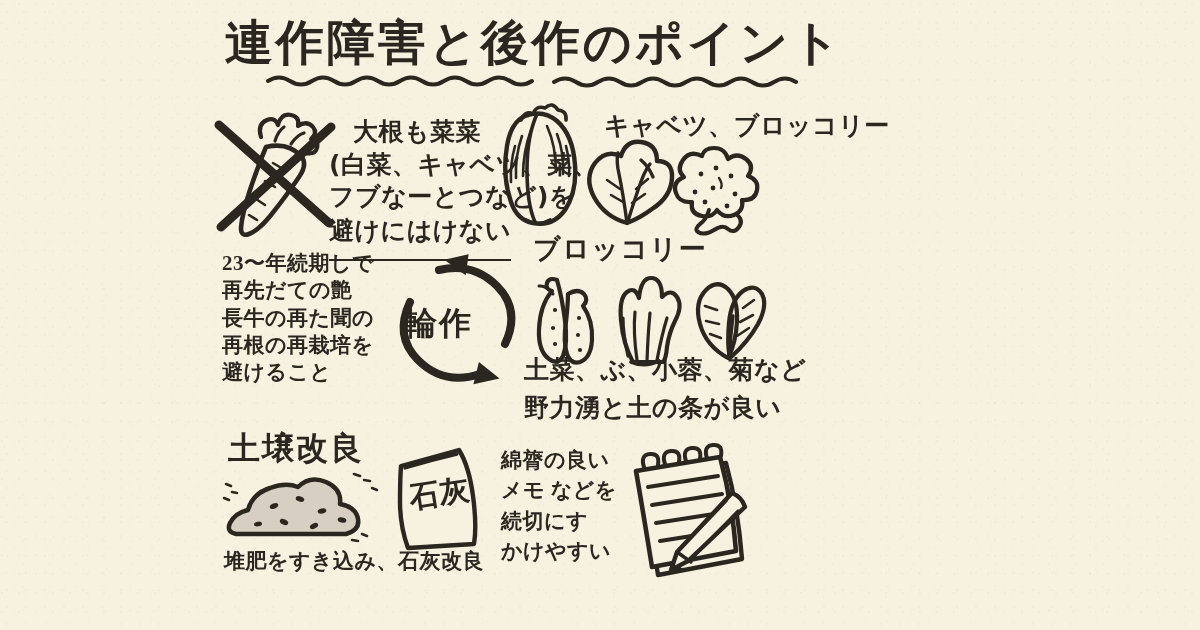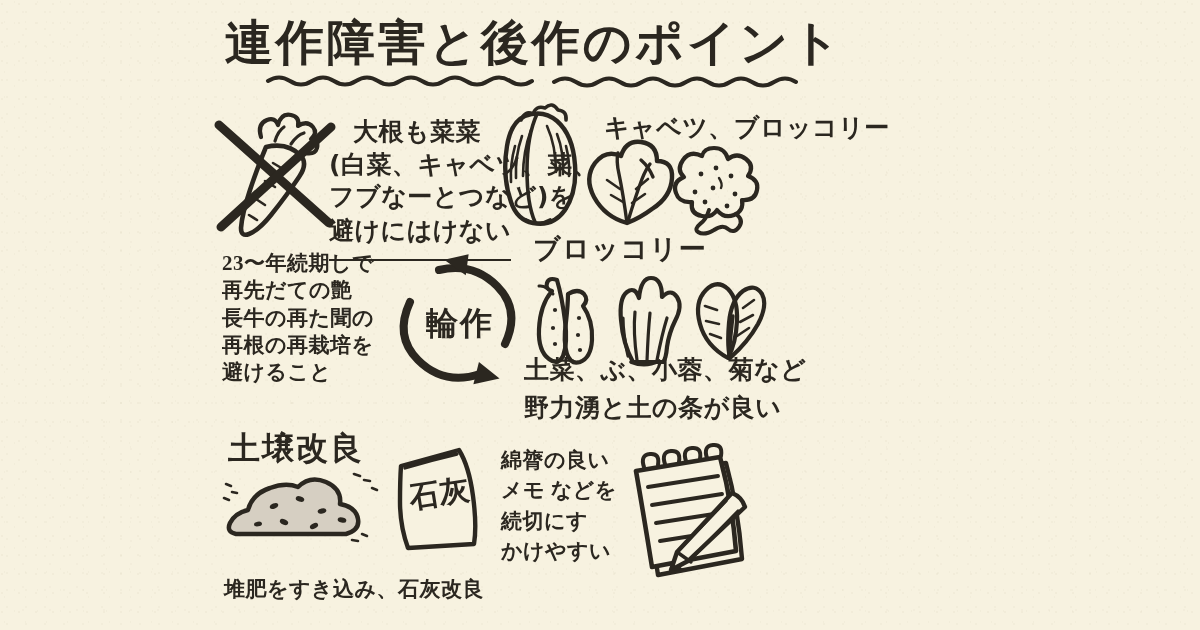--- a/index.html
+++ b/index.html
@@ -104,21 +104,21 @@
 
   <div class="abs lines hand sm" style="left:329px; top:116px; text-align:center; width:176px;">
     <div>大根も菜菜</div>
     <div>(白菜、キャベツ、菜、</div>
     <div>フブなーとつなど)を</div>
     <div style="margin-top:1px;">
       <span class="ul-solid">避けにはけない</span>
     </div>
   </div>
 
-  <div class="abs hand sm" style="left:604px; top:112px;">キャベツ、ブロッコリー</div>
+  <div class="abs hand sm" style="left:604px; top:112px;font-family:Liberation Mono, monospace;">キャベツ、ブロッコリー</div>
 
   <div class="abs" style="left:495px; top:104px;">
     <svg width="84" height="125" viewBox="0 0 84 125">
       <path class="ink" stroke-width="4.4" d="M30 12 q-14 6 -18 30 q-5 30 4 56 q6 18 22 21 q20 4 32 -13 q12 -18 10 -45 q-2 -30 -18 -44 q-14 -12 -32 -5z"></path>
       <path class="ink" stroke-width="3.6" d="M42 10 q-10 22 -10 56 q0 34 8 52"></path>
       <path class="ink" stroke-width="2.6" d="M36 26 q-8 22 -8 46"></path>
       <path class="ink" stroke-width="2.6" d="M27 32 q-7 20 -6 42"></path>
       <path class="ink" stroke-width="2.6" d="M20 42 q-5 18 -4 36"></path>
       <path class="ink" stroke-width="2.6" d="M52 22 q9 20 9 46"></path>
       <path class="ink" stroke-width="2.6" d="M62 30 q7 18 6 40"></path>
@@ -171,21 +171,21 @@
   <div class="abs" style="left:388px; top:248px;">
     <svg width="140" height="152" viewBox="0 0 140 152">
 
       <path class="ink" stroke-width="8" d="M117 96 q16 -34 -8 -58 q-24 -24 -58 -16"></path>
       <path class="ink-f" d="M53 22 L28 13 L50 1 Z" transform="translate(28,2) rotate(16 40 12)"></path>
 
       <path class="ink" stroke-width="8" d="M22 54 q-16 34 8 58 q26 26 62 14"></path>
       <path class="ink-f" d="M88 116 L112 127 L88 139 Z" transform="rotate(14 98 127)"></path>
     </svg>
   </div>
-  <div class="abs hand xl" style="left:426px; top:303px;">輪作</div>
+  <div class="abs hand xl" style="left:405px; top:303px;">輪作</div>
 
   <div class="abs hand lg" style="left:533px; top:231px;">ブロッコリー</div>
 
   <div class="abs" style="left:531px; top:272px;">
     <svg width="74" height="96" viewBox="0 0 74 96">
       <path class="ink" stroke-width="4.2" d="M26 8 q-8 -3 -10 3 q-2 6 5 8 q-12 14 -13 38 q-1 22 10 30 q9 7 14 -3 q5 -13 2 -35 q-3 -24 -8 -41z"></path>
       <path class="ink" stroke-width="4.2" d="M37 22 q10 -6 16 0 q5 6 -1 12 q10 14 9 34 q-1 18 -12 22 q-9 3 -13 -8 q-4 -13 -1 -32 q2 -18 2 -28z"></path>
       <path class="ink" stroke-width="3" d="M22 22 q-7 -9 -14 -8"></path>
       <circle class="ink-f" cx="24" cy="38" r="2.1"></circle>
       <circle class="ink-f" cx="22" cy="56" r="2.1"></circle>
@@ -253,21 +253,21 @@
   </div>
 
   <div class="abs" style="left:385px; top:444px;">
     <svg width="96" height="108" viewBox="0 0 96 108">
       <path class="paperwhite" stroke-width="4.4" d="M16 22 L74 6 q10 16 14 46 q4 30 1 48 L23 104 q-8 -22 -8 -46 q0 -22 1 -36z"></path>
       <path class="ink" stroke-width="3.4" d="M20 24 q26 -8 52 -14"></path>
       <text x="26" y="64" class="ink-f" style="font-family:'DejaVu Sans','Liberation Sans',sans-serif; font-size:30px; font-weight:700;" transform="rotate(-9 26 64)">石灰</text>
     </svg>
   </div>
 
-  <div class="abs hand md" style="left:224px; top:576px;">堆肥をすき込み、石灰改良</div>
+  <div class="abs hand md" style="left:224px; top:548px;">堆肥をすき込み、石灰改良</div>
 
   <div class="abs lines hand md" style="left:501px; top:445px; line-height:1.45;">
     <div>綿膂の良い</div>
     <div>メモ などを</div>
     <div>続切にす</div>
     <div>かけやすい</div>
   </div>
 
   <div class="abs" style="left:614px; top:447px;">
     <svg width="150" height="140" viewBox="0 0 150 140">

